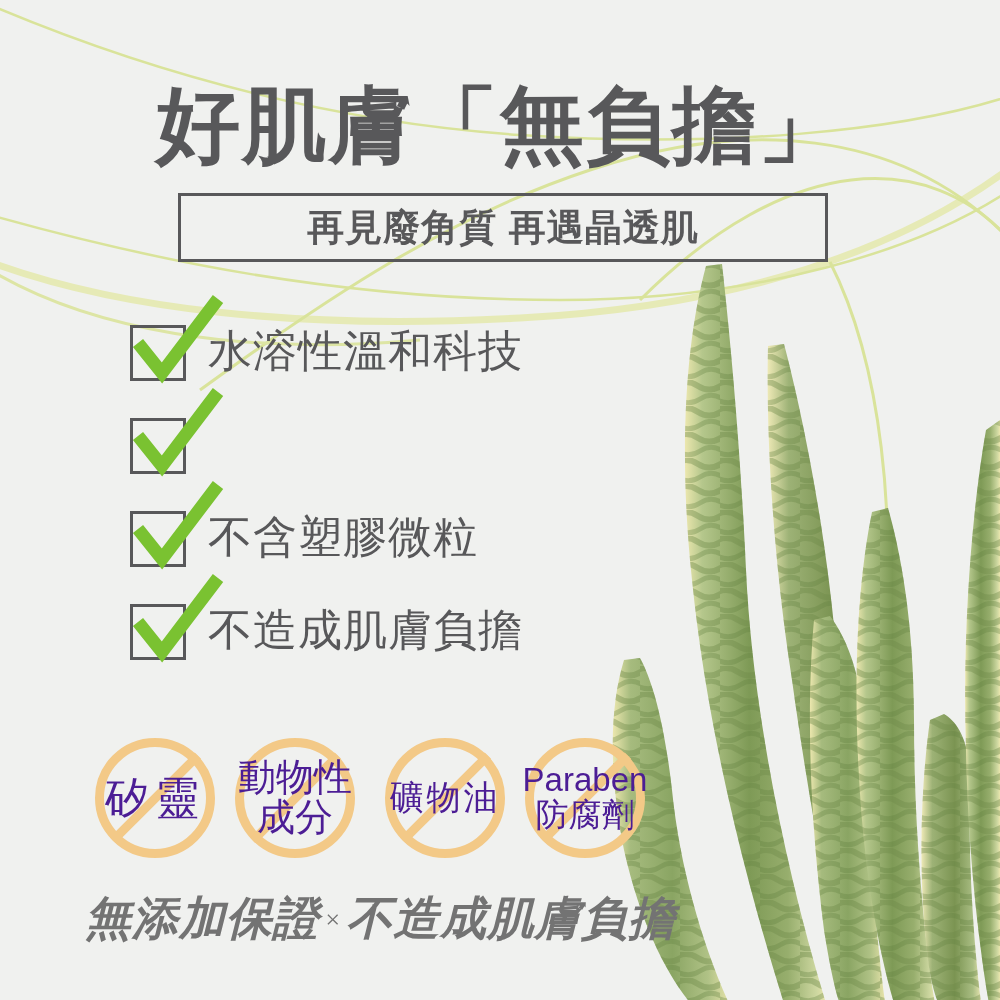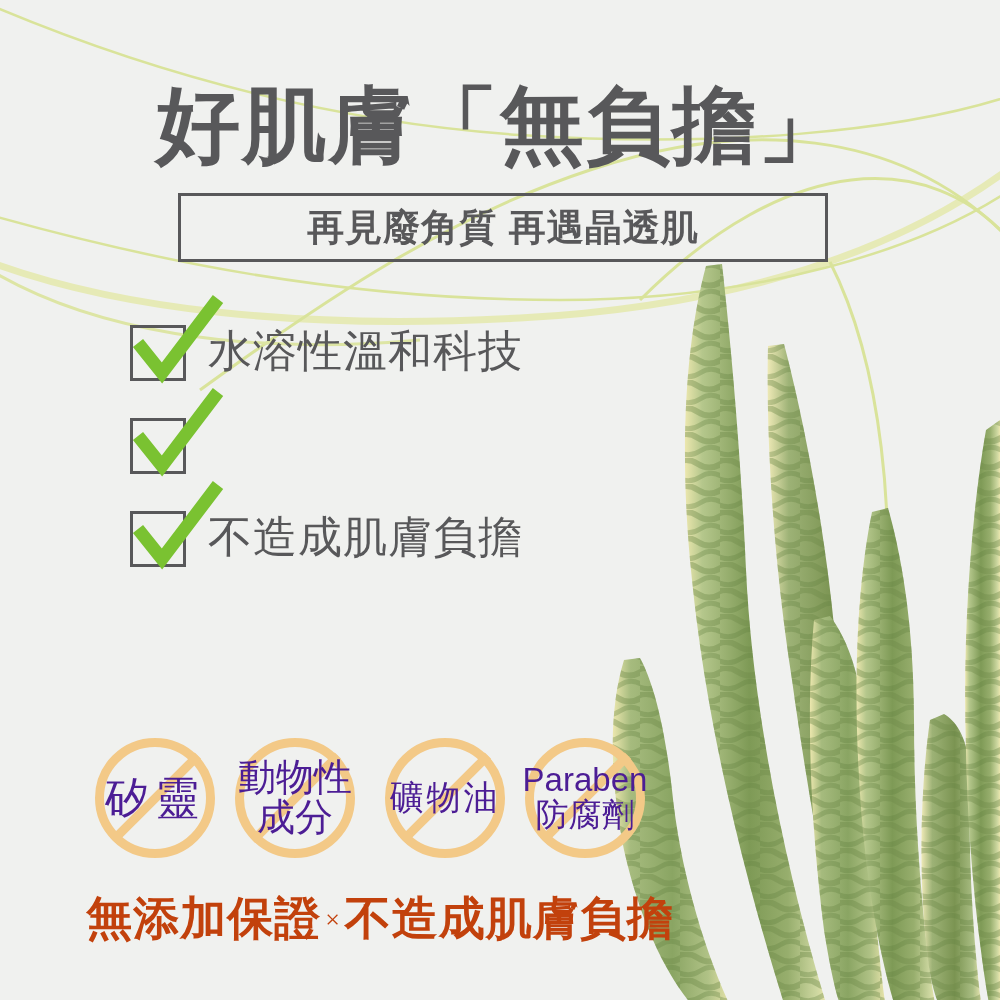--- a/index.html
+++ b/index.html
@@ -182,22 +182,23 @@
     position: absolute;
     left: 0;
     top: 890px;
     width: 760px;
     text-align: center;
     font-family: "Liberation Serif", "DejaVu Serif", serif;
     font-weight: 700;
     font-size: 46px;
     line-height: 58px;
     letter-spacing: 1px;
-    color: #c2410c;
-    white-space: nowrap;
+    color: #737373;
+    white-space: nowrap;
+    font-style: italic;
   }
   #slogan .sep {
     font-size: 26px;
     font-weight: 400;
     vertical-align: 6px;
     padding: 0 4px;
   }
 </style>
 </head>
 <body>
@@ -304,28 +305,37 @@
 
     <div class="feature-row">
       <div class="checkbox">
         <div class="box"></div>
         <svg class="tick" viewBox="0 0 100 92">
           <path d="M 12 46 L 36 76 L 92 2" fill="none" stroke="#7ac231" stroke-width="13" stroke-linecap="butt" stroke-linejoin="miter"></path>
         </svg>
       </div>
     </div>
 
-
     <div class="feature-row">
       <div class="checkbox">
         <div class="box"></div>
         <svg class="tick" viewBox="0 0 100 92">
           <path d="M 12 46 L 36 76 L 92 2" fill="none" stroke="#7ac231" stroke-width="13" stroke-linecap="butt" stroke-linejoin="miter"></path>
         </svg>
       </div>
+      <div class="feature-label">不含塑膠微粒</div>
+    </div>
+
+    <div class="feature-row">
+      <div class="checkbox">
+        <div class="box"></div>
+        <svg class="tick" viewBox="0 0 100 92">
+          <path d="M 12 46 L 36 76 L 92 2" fill="none" stroke="#7ac231" stroke-width="13" stroke-linecap="butt" stroke-linejoin="miter"></path>
+        </svg>
+      </div>
       <div class="feature-label">不造成肌膚負擔</div>
     </div>
 
   </div>
 
   <div id="free-from">
 
     <div class="badge b1">
       <div class="ring"></div>
       <div class="slash"></div>

